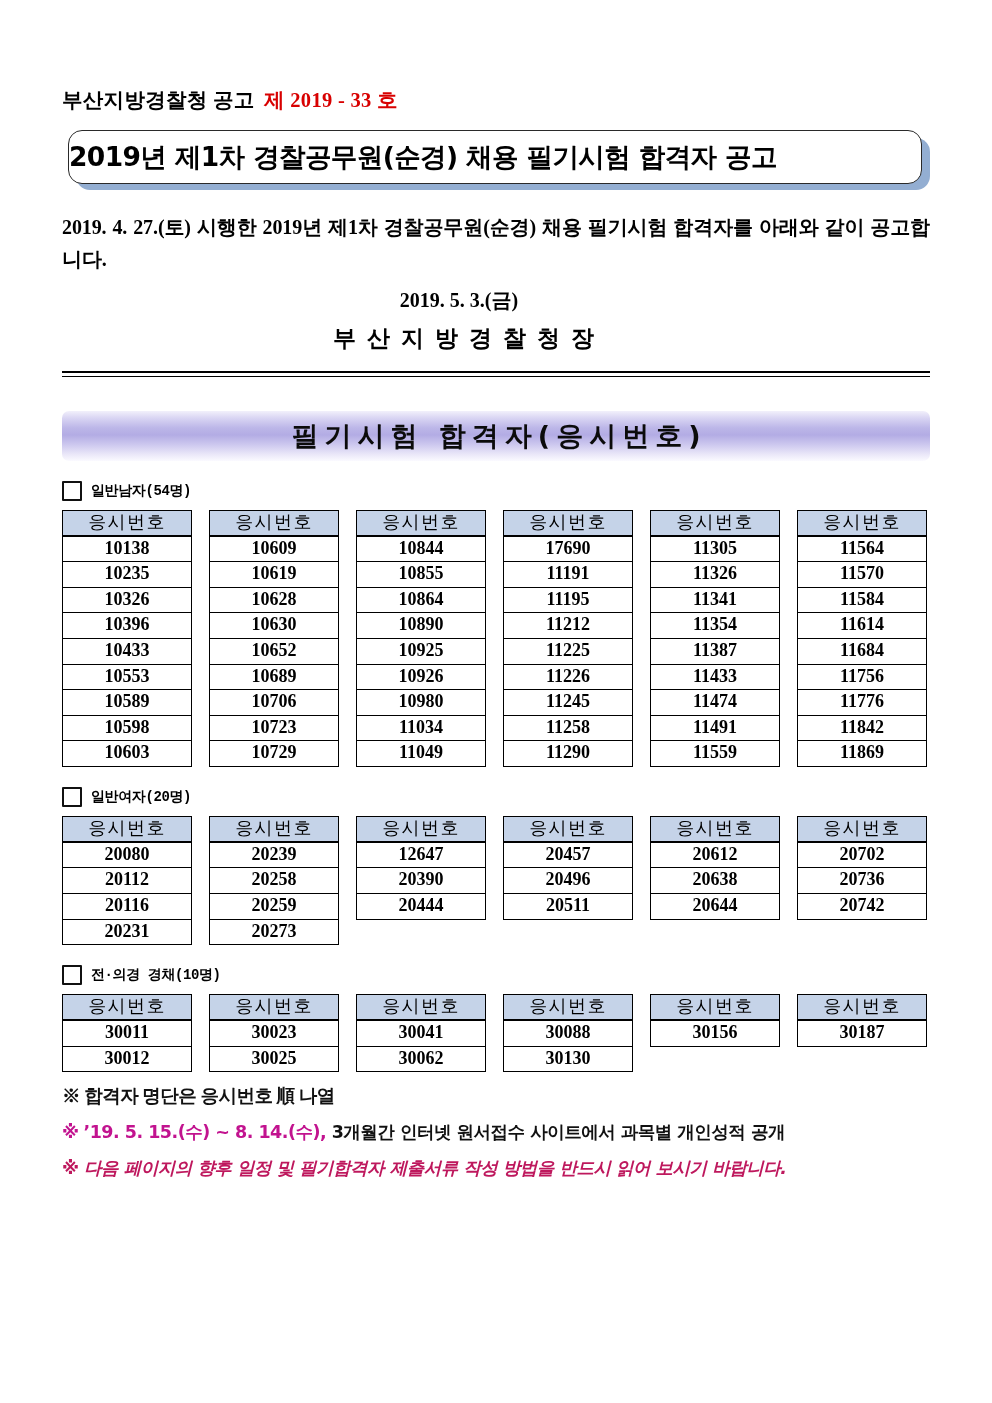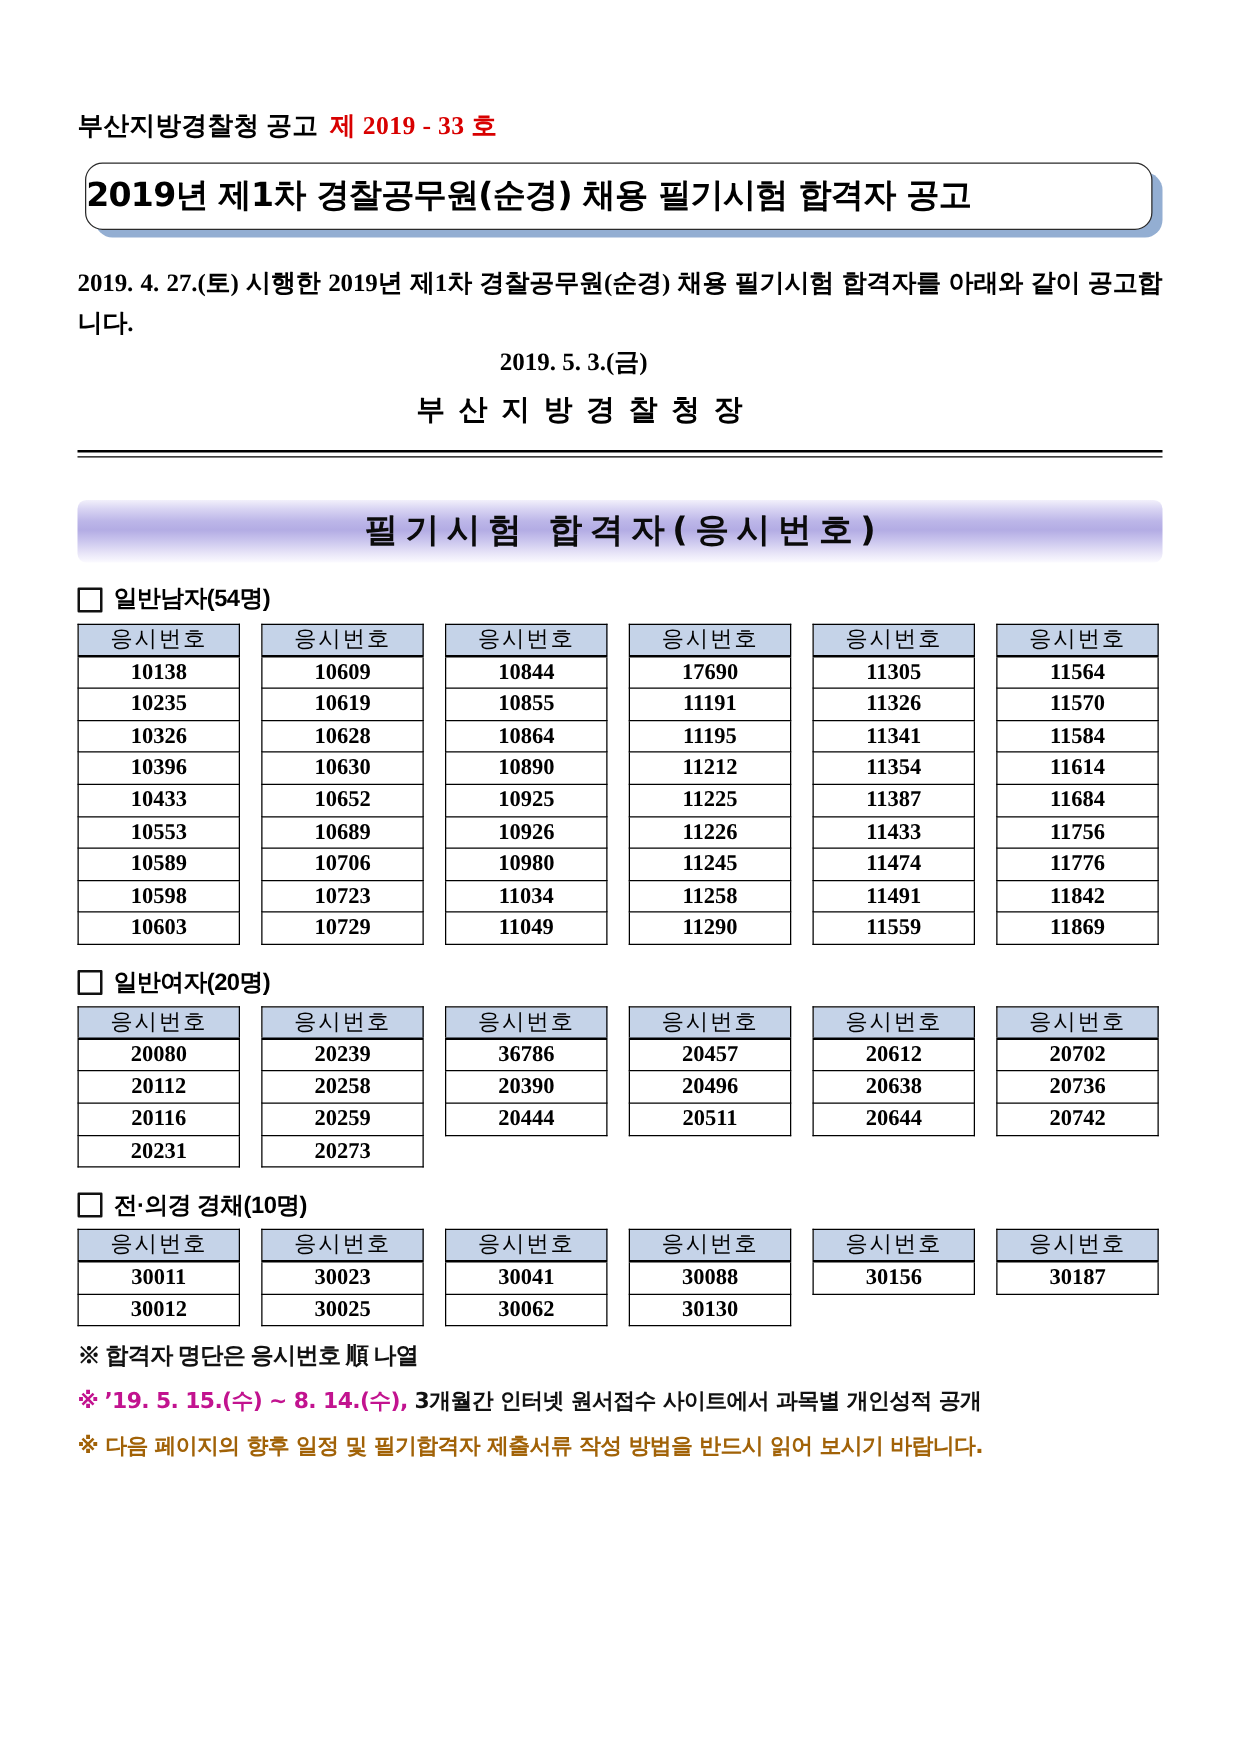--- a/index.html
+++ b/index.html
@@ -87,20 +87,21 @@
   
   .intro {
     margin-top: 21px;
     font-size: 20px;
     font-weight: bold;
     line-height: 1.62;
     letter-spacing: -0.1px;
     text-align: justify;
   }
   .date-line {
+    margin-top: 11px;
     text-align: center;
     font-size: 20px;
     font-weight: bold;
     padding-right: 74px;
   }
   .signature {
     margin-top: 9px;
     text-align: center;
     font-size: 23px;
     font-weight: bold;
@@ -159,22 +160,22 @@
   .sq-bullet {
     width: 16px;
     height: 16px;
     border: 2.1px solid #111;
     background: #fff;
     display: inline-block;
     flex: none;
     border-radius: 1px;
   }
   .section-title {
-    font-family: Liberation Sans, sans-serif;
-    font-size: 19px;
+    font-family: Liberation Mono, monospace;
+    font-size: 14px;
     font-weight: bold;
     letter-spacing: -0.4px;
     line-height: 1;
   }
 
   .col-grid {
     display: flex;
     gap: 0;
   }
   .col-slot {
@@ -218,21 +219,21 @@
   .note {
     font-family: "DejaVu Sans", "Liberation Sans", sans-serif;
     font-size: 17.5px;
     font-weight: bold;
     letter-spacing: -0.5px;
     margin-bottom: 14px;
     line-height: 1.25;
     white-space: nowrap;
   }
   .note.plain  { color: #111; font-family: "Liberation Serif","DejaVu Serif",serif; font-weight: bold; font-size: 18.5px; }
-  .note.red    { color: #a16207; }
+  .note.red    { color: #be185d; font-style: italic; }
   .note .mark  { margin-right: 5px; }
   .note .magenta { color: #c2138f; }
   .note .blk   { color: #111; }
 </style>
 </head>
 <body>
 
 <div class="page">
 
   <div class="masthead">
@@ -551,21 +552,21 @@
           </div>
           <div class="col-slot">
             <table class="numtbl">
               <thead>
                 <tr>
                   <th>응시번호</th>
                 </tr>
               </thead>
               <tbody>
                 <tr>
-                  <td>36786</td>
+                  <td>12647</td>
                 </tr>
                 <tr>
                   <td>20390</td>
                 </tr>
                 <tr>
                   <td>20444</td>
                 </tr>
               </tbody>
             </table>
           </div>

